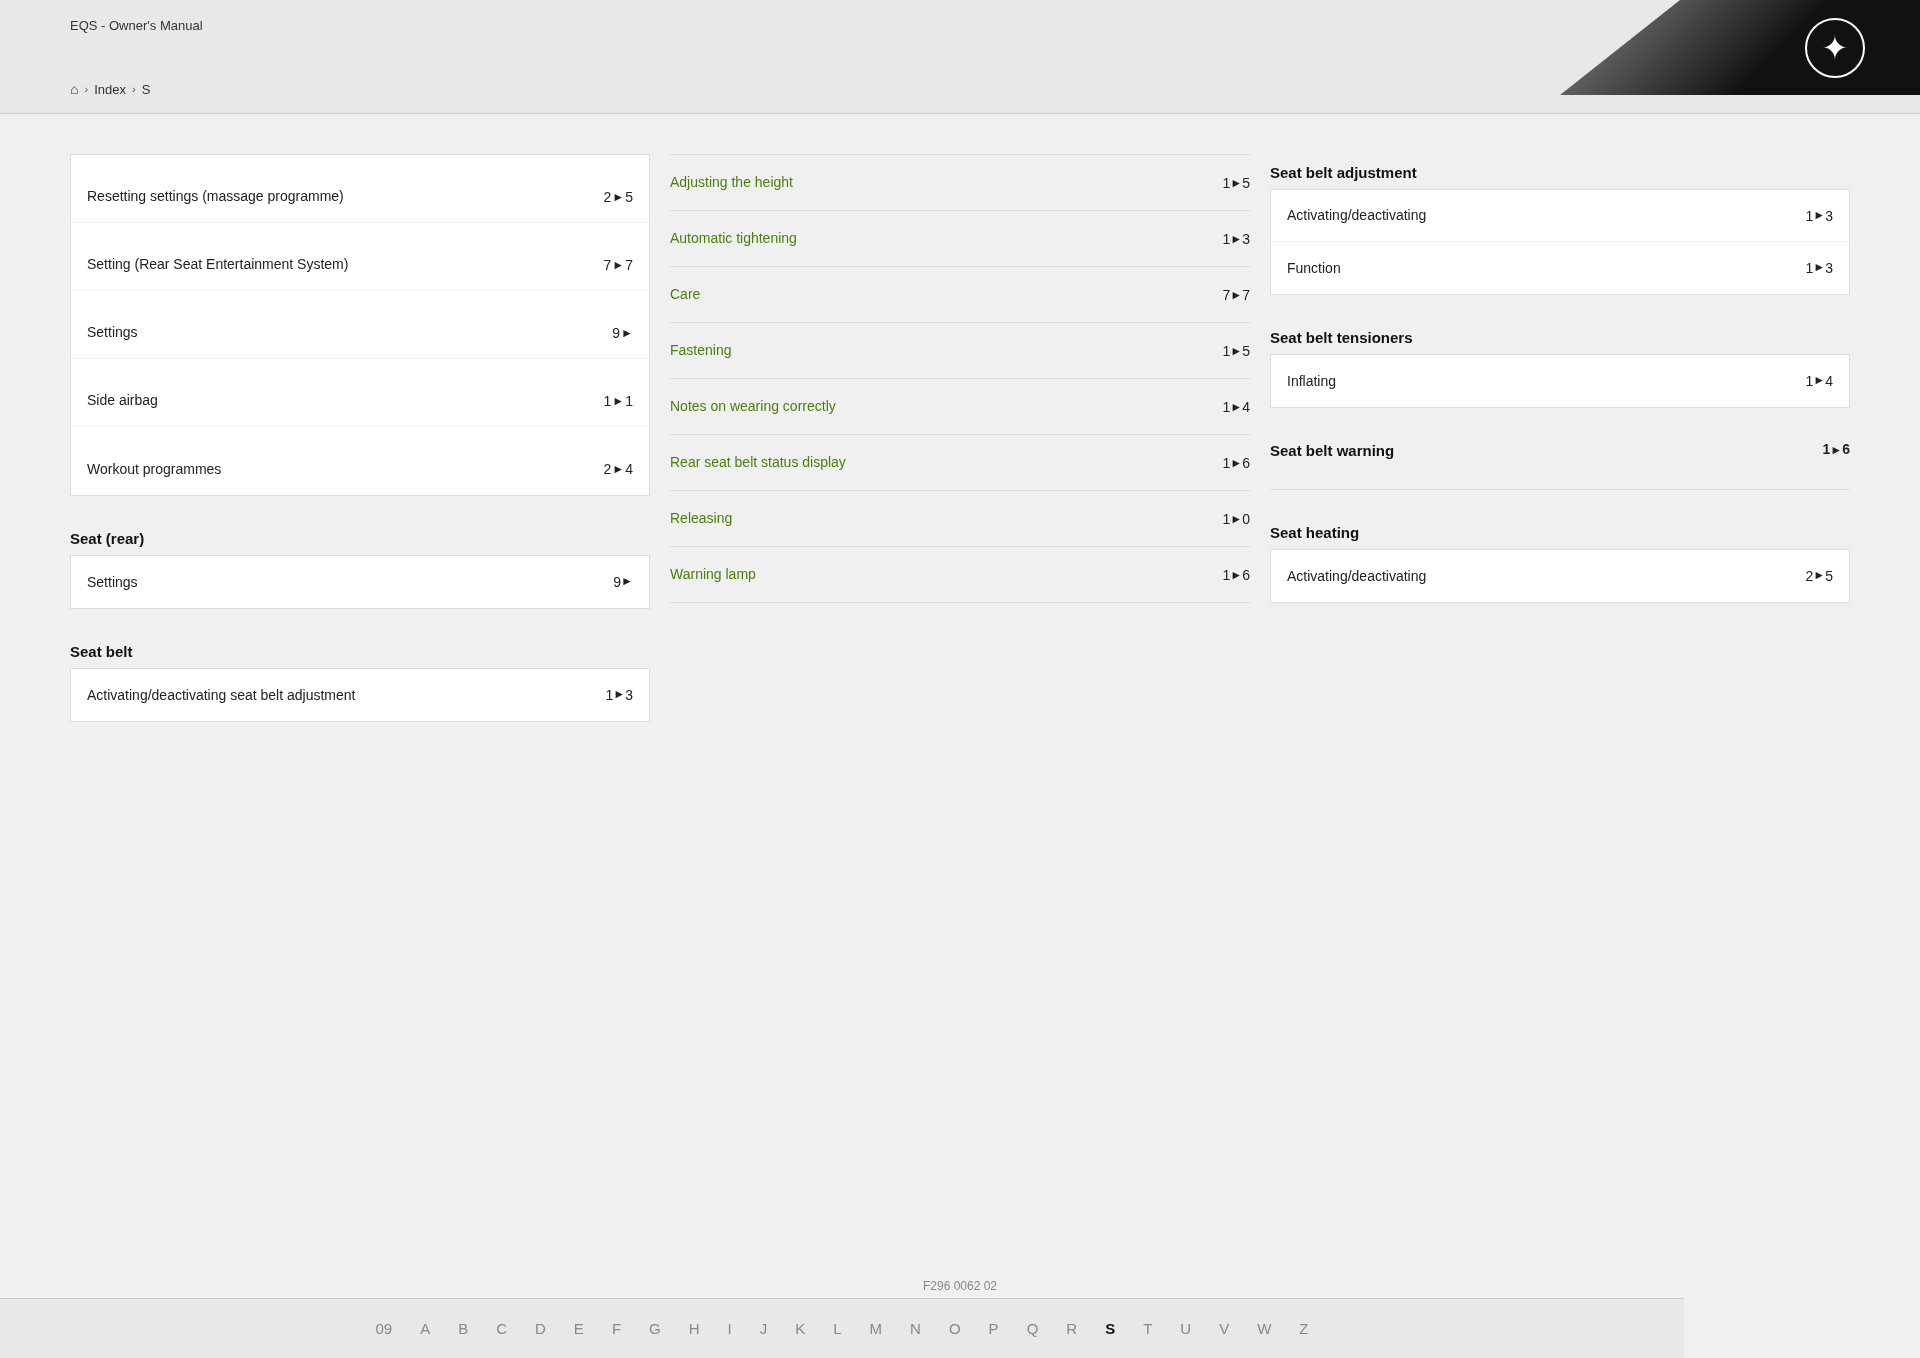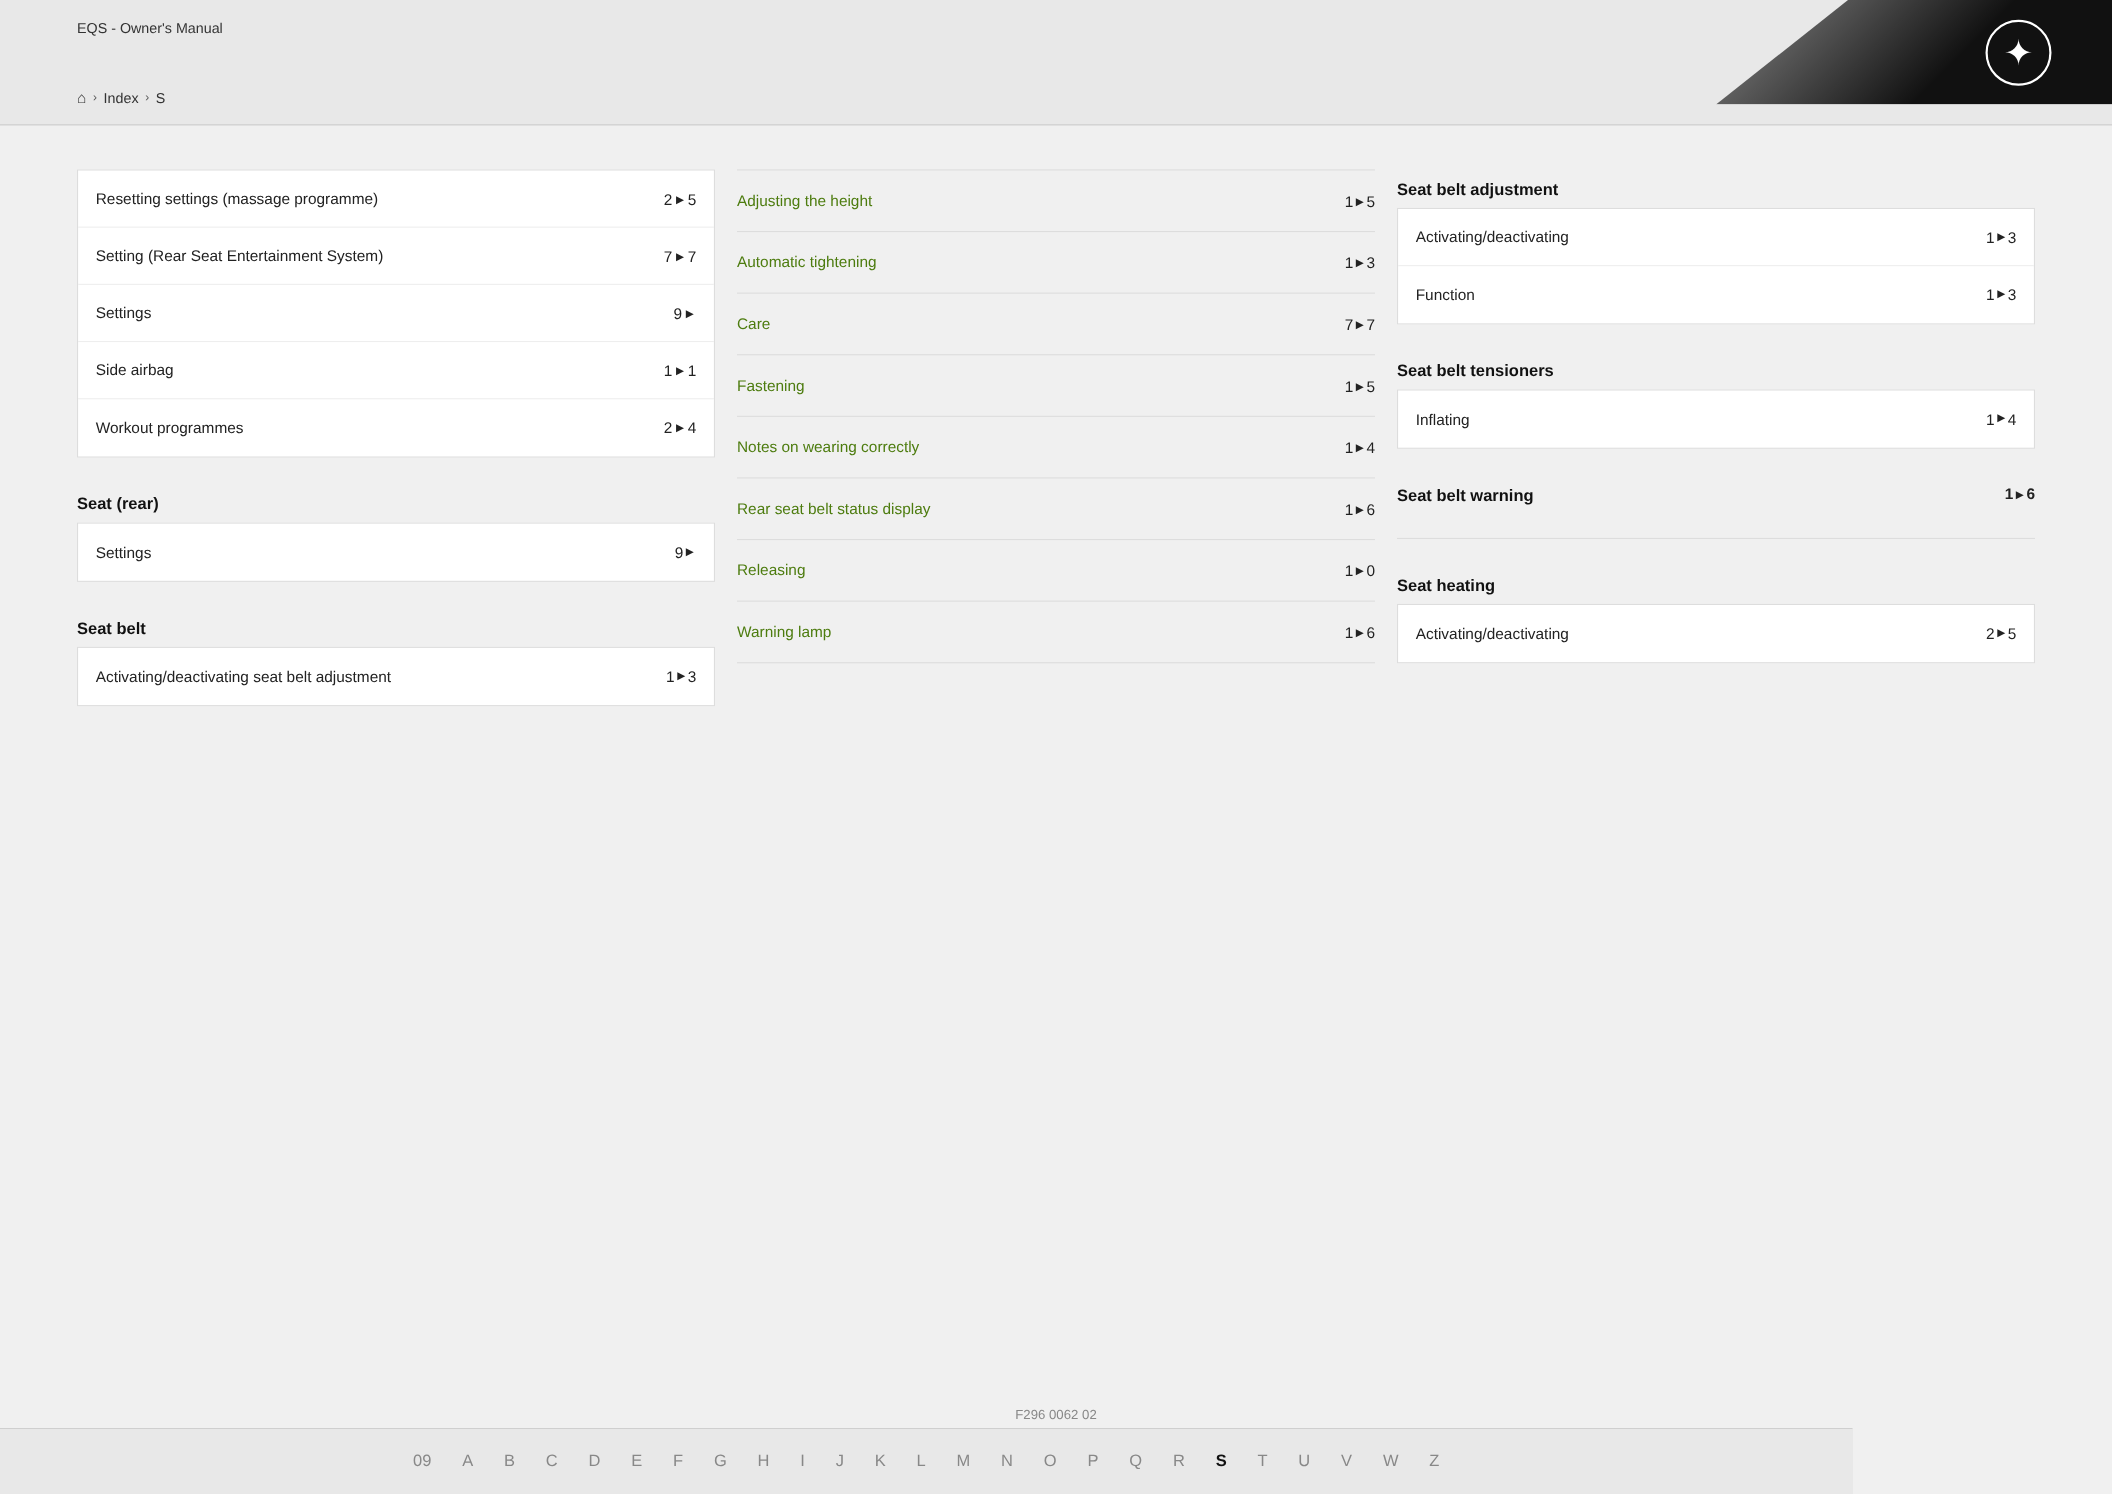--- a/index.html
+++ b/index.html
@@ -95,20 +95,21 @@
       border: 1px solid #ddd;
       margin-bottom: 2px;
     }
     .index-item {
       display: flex;
       align-items: center;
       justify-content: flex-end;
       padding: 12px 16px;
       border-bottom: 1px solid #eee;
       min-height: 52px;
+      margin-top: 16px;
     }
     .index-item:last-child {
       border-bottom: none;
     }
     .index-item-text {
       flex: 1;
       font-size: 14px;
       color: #222;
       line-height: 1.3;
     }

